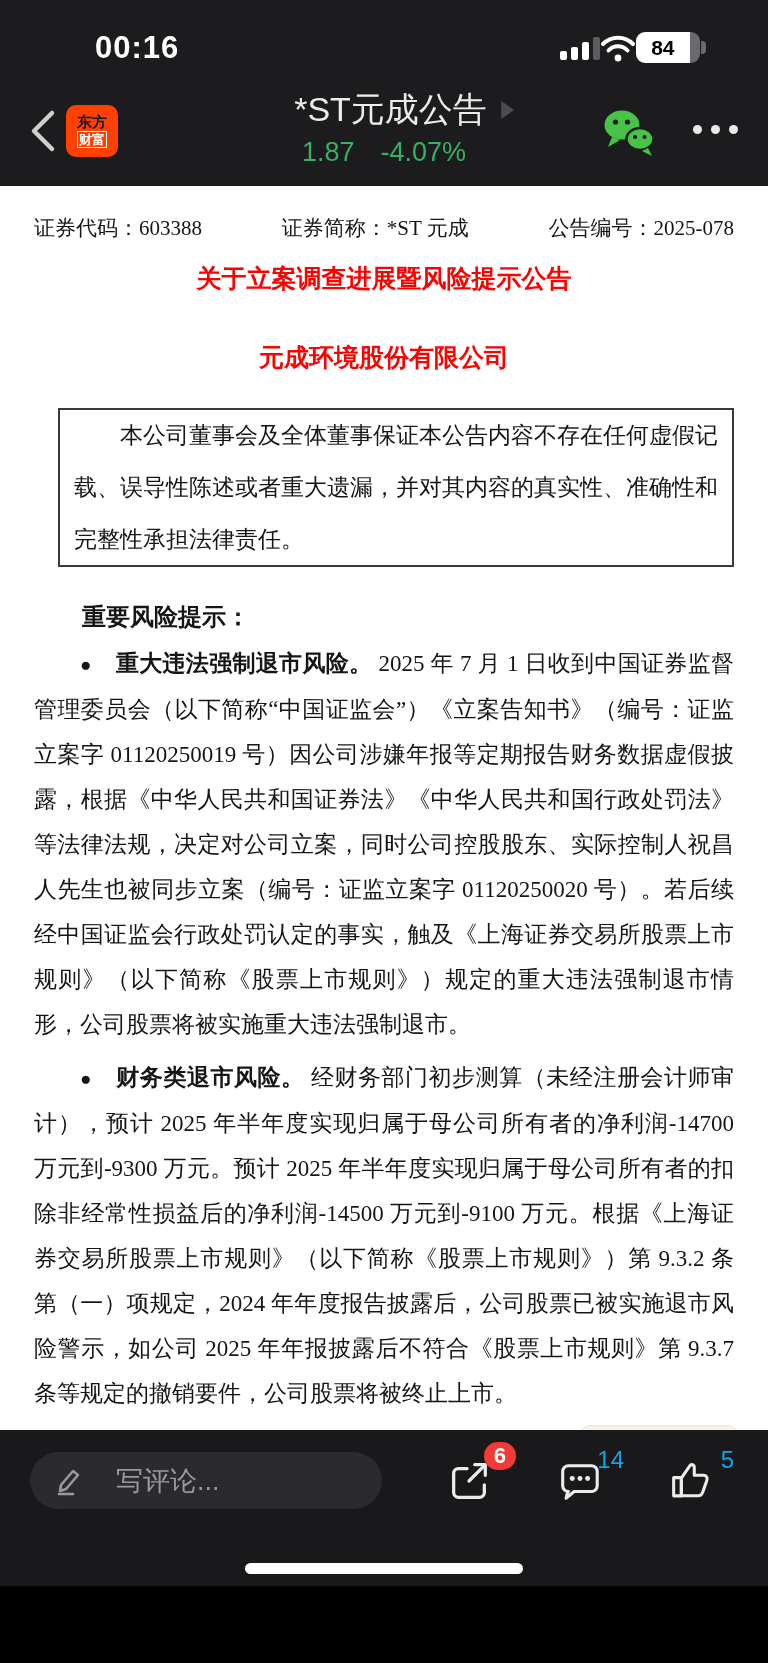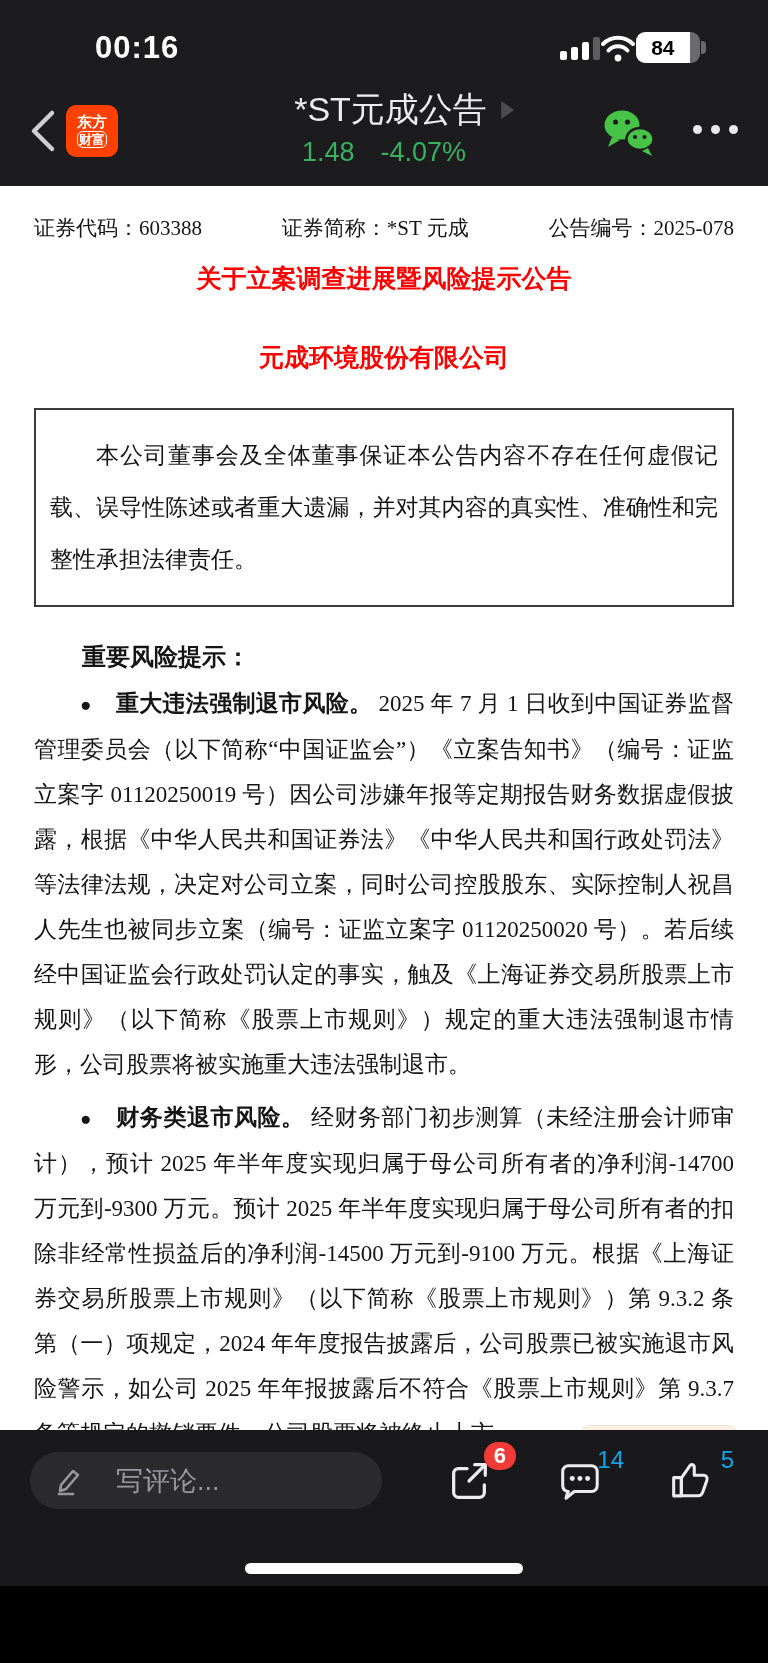--- a/index.html
+++ b/index.html
@@ -31,24 +31,24 @@
     background:#6a6a6e; border-radius:0 4px 4px 0;
   }
   
   .nav-bar { position:relative; height:101px; background:#1c1c1e; }
   .nav-back { position:absolute; left:26px; top:24px; width:34px; height:44px; }
   .nav-logo {
     position:absolute; left:66px; top:20px; width:52px; height:52px; border-radius:10px;
     background:#ff4000; display:flex; flex-direction:column; align-items:center;
     justify-content:center; gap:2px;
   }
-  .nav-logo .l1 { color:#ffffff; font-size:15px; font-weight:700; line-height:15px; }
+  .nav-logo .l1 { color:#0f172a; font-size:15px; font-weight:700; line-height:15px; }
   .nav-logo .l2 {
     color:#fff; font-size:13px; font-weight:700; line-height:15px;
-    border:1.5px solid #fff; border-radius:6px; padding:0 1px;
+    border:1.5px solid #fff; border-radius:0; padding:0 1px;
   }
   .nav-center { position:absolute; left:50%; top:2px; transform:translateX(-50%); text-align:center; }
   .nav-title-row { display:flex; align-items:center; justify-content:center; gap:14px;margin-left:40px; }
   .nav-title { color:#ececec; font-size:34px; font-weight:500; white-space:nowrap; }
   .nav-caret { width:0; height:0; border-left:13px solid #4c4c4f;
     border-top:9px solid transparent; border-bottom:9px solid transparent; }
   .nav-quote { margin-top:4px; display:flex; justify-content:center; gap:26px;
     font-size:27px; font-weight:500; }
   .nav-wechat { position:absolute; right:110px; top:22px; width:58px; height:50px; }
   .nav-more { position:absolute; right:30px; top:40px; display:flex; gap:9px; }
@@ -57,22 +57,22 @@
   .doc {
     position:relative; height:1321px; background:#fff; overflow:hidden;
     padding:28px 34px 0 34px; color:#151515;
     font-family:"Liberation Serif","DejaVu Serif",serif;
   }
   .doc-meta { display:flex; justify-content:space-between; font-size:21px; }
   .doc-title { text-align:center; font-size:25px; font-weight:700; }
   .doc-title.t1 { margin-top:46px; }
   .doc-title.t2 { margin-top:20px; }
   .doc-box {
-    margin-top:34px; border:2px solid #3a3a3a; padding:20px 14px;
-    font-size:23px; line-height:2.25; text-indent:2em; text-align:justify;
+    margin-top:34px; border:2px solid #3a3a3a; padding:0 14px;
+    font-size:23px; line-height:2.25; text-indent:2em; text-align:justify;margin-left:24px;
   }
   .doc-heading {
     margin-top:34px; margin-left:2em; font-size:24px; font-weight:700;
     font-family:"Liberation Sans","DejaVu Sans",sans-serif;
   }
   .doc p.para {
     font-size:23px; line-height:45px; text-align:justify; text-indent:2em;
     word-break:break-all;
   }
   .doc p.para.bullet { margin-top:8px; }
@@ -143,21 +143,21 @@
     <div class="nav-logo">
       <span class="l1">东方</span>
       <span class="l2">财富</span>
     </div>
     <div class="nav-center">
       <div class="nav-title-row">
         <span class="nav-title">*ST元成公告</span>
         <span class="nav-caret"></span>
       </div>
       <div class="nav-quote" style="color:#38b05f;">
-        <span>1.48</span>
+        <span>1.87</span>
         <span>-4.07%</span>
       </div>
     </div>
     <svg class="nav-wechat" viewBox="0 0 58 50">
       <ellipse cx="22" cy="18" rx="17.5" ry="14.5" fill="#47c348"></ellipse>
       <path d="M12 30 L8 40 L20 33 Z" fill="#47c348"></path>
       <circle cx="15.5" cy="15" r="2.6" fill="#1c1c1e"></circle>
       <circle cx="27.5" cy="15" r="2.6" fill="#1c1c1e"></circle>
       <ellipse cx="40" cy="32" rx="13.5" ry="11" fill="#47c348" stroke="#1c1c1e" stroke-width="2.5"></ellipse>
       <path d="M48 41 L52 49 L42 44 Z" fill="#47c348"></path>

